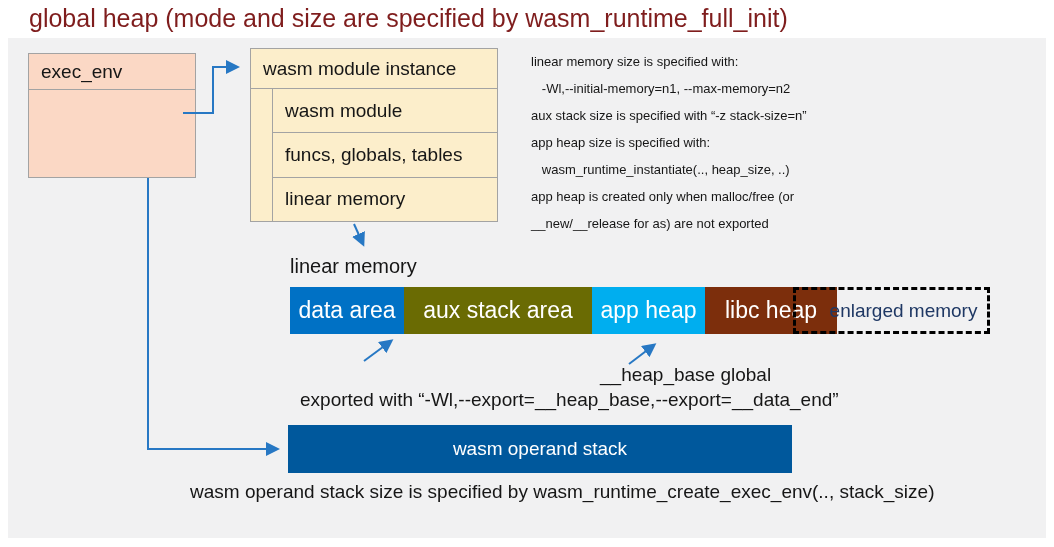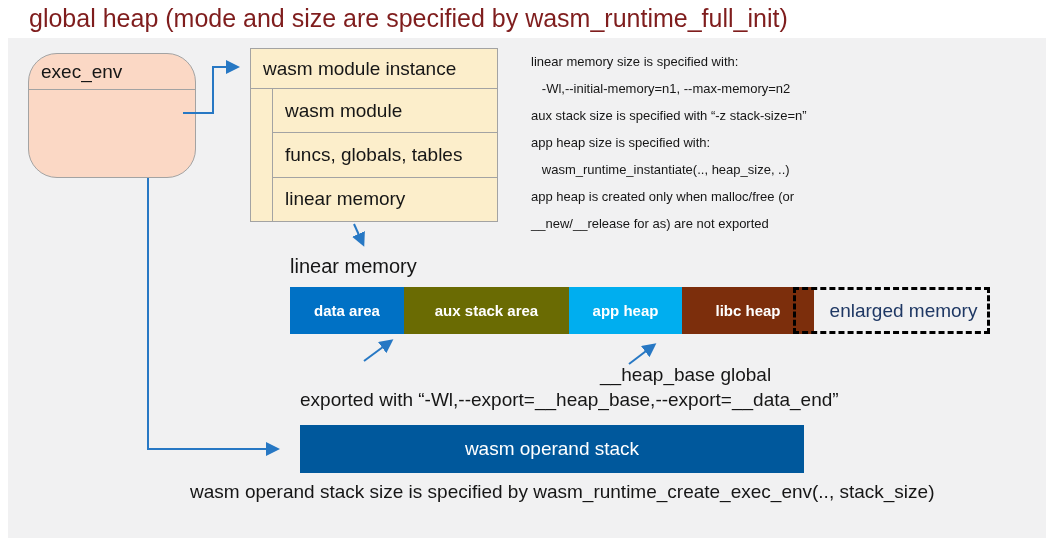--- a/index.html
+++ b/index.html
@@ -13,48 +13,48 @@
 
   
   .struct { position:absolute; border:1px solid #a3a3a3; display:flex; flex-direction:column; }
   .struct .hdr { display:flex; align-items:center; padding-left:12px; font-size:19px; border-bottom:1px solid #a3a3a3; }
   .struct .body { flex:1; display:flex; }
   .struct .strip { border-right:1px solid #a3a3a3; }
   .struct .rows { flex:1; display:flex; flex-direction:column; }
   .struct .row { flex:1; display:flex; align-items:center; padding-left:12px; font-size:19px; border-bottom:1px solid #a3a3a3; }
   .struct .row:last-child { border-bottom:none; }
 
-  #exec-env { left:28px; top:53px; width:168px; height:125px; background:#fbd8c5;border-radius:29px; }
+  #exec-env { left:28px; top:53px; width:168px; height:125px; background:#fbd8c5; }
   #exec-env .hdr { height:36px; }
   #exec-env .strip { width:24px; }
 
   #module-instance { left:250px; top:48px; width:248px; height:174px; background:#fceecb; }
   #module-instance .hdr { height:40px; }
   #module-instance .strip { width:22px; }
 
   
   .right-notes { position:absolute; left:531px; top:48px; font-size:13px; line-height:27px; }
   .right-notes div { white-space:pre; }
 
   
   .lm-label { position:absolute; left:290px; top:255px; font-size:20px; }
 
   
   .membar { position:absolute; left:290px; top:287px; height:47px; display:flex; }
-  .membar .seg { height:47px; display:flex; align-items:center; justify-content:center; color:#ffffff; font-size:15px; white-space:nowrap;font-weight:bold; }
+  .membar .seg { height:47px; display:flex; align-items:center; justify-content:center; color:#ffffff; font-size:23px; white-space:nowrap; }
   .enlarged { position:absolute; left:793px; top:287px; width:197px; height:47px; border:3px dashed #000000; display:flex; align-items:center; justify-content:center; font-size:19px; white-space:nowrap;padding-left:24px; }
 
   
   .ann { position:absolute; font-size:19px; white-space:nowrap; }
   #ann-data-end { left:318px; top:361px; }
   #ann-heap-base { left:600px; top:364px; }
   #ann-exported { left:300px; top:389px;text-align:right; }
 
   
-  .opstack { position:absolute; left:300px; top:425px; width:504px; height:48px; display:flex; align-items:center; justify-content:center; color:#ffffff; font-size:19px; }
+  .opstack { position:absolute; left:288px; top:425px; width:504px; height:48px; display:flex; align-items:center; justify-content:center; color:#ffffff; font-size:19px; }
 
   
   .bottom-notes { position:absolute; left:190px; top:478px; font-size:19px; line-height:28px; }
   .bottom-notes div { white-space:pre; }
 
   svg.overlay { position:absolute; left:0; top:0; width:1054px; height:547px; pointer-events:none; }
 </style>
 </head>
 <body>
 
@@ -87,21 +87,21 @@
     <div>app heap size is specified with:</div>
     <div>   wasm_runtime_instantiate(.., heap_size, ..)</div>
     <div>app heap is created only when malloc/free (or</div>
     <div>__new/__release for as) are not exported</div>
   </div>
 
   <div class="lm-label">linear memory</div>
 
   <div class="membar">
     <div class="seg" style="width: 114px; background-color: rgb(0, 113, 197);">data area</div>
-    <div class="seg" style="width: 165px; background-color: rgb(106, 107, 3);">aux stack area</div>
+    <div class="seg" style="width: 188px; background-color: rgb(106, 107, 3);">aux stack area</div>
     <div class="seg" style="width: 113px; background-color: rgb(0, 174, 239);">app heap</div>
     <div class="seg" style="width: 132px; background-color: rgb(124, 46, 12);">libc heap</div>
   </div>
   <div class="enlarged" style="color: rgb(31, 56, 100);">enlarged memory</div>
 
   <div class="ann" id="ann-heap-base">__heap_base global</div>
   <div class="ann" id="ann-exported">exported with “-Wl,--export=__heap_base,--export=__data_end”</div>
 
   <div class="opstack" style="background-color: rgb(0, 88, 156);">wasm operand stack</div>
 

